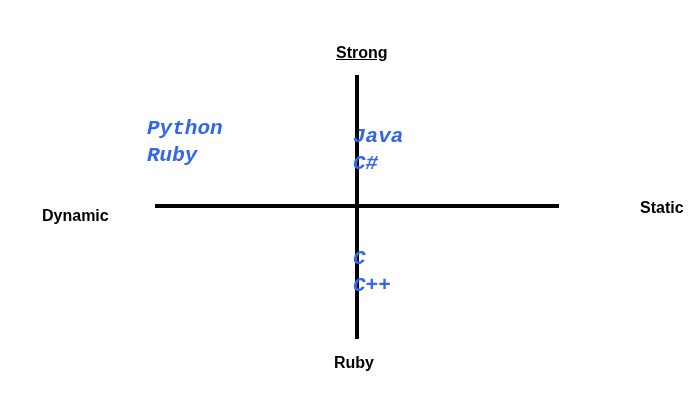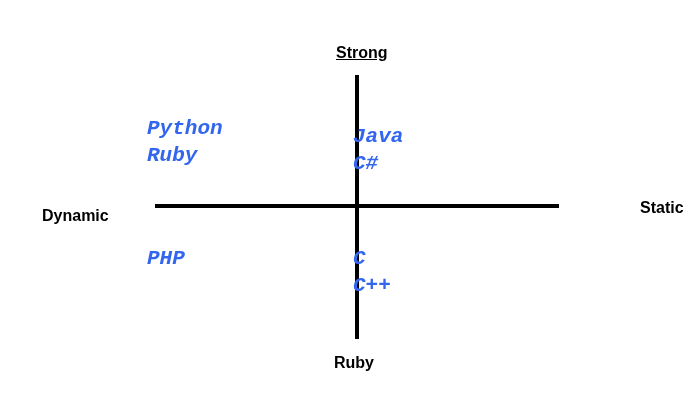--- a/index.html
+++ b/index.html
@@ -41,19 +41,18 @@
 
   <div class="quadrant" style="left:147px; top:115px;">
     <div>Python</div>
     <div>Ruby</div>
   </div>
   <div class="quadrant" style="left:353px; top:115px;margin-top:8px;">
     <div>Java</div>
     <div>C#</div>
   </div>
   <div class="quadrant" style="left:147px; top:245px;">
-    <div>PHP</div>
   </div>
   <div class="quadrant" style="left:353px; top:245px;">
     <div>C</div>
     <div>C++</div>
   </div>
 </div>
 
 </body></html>

